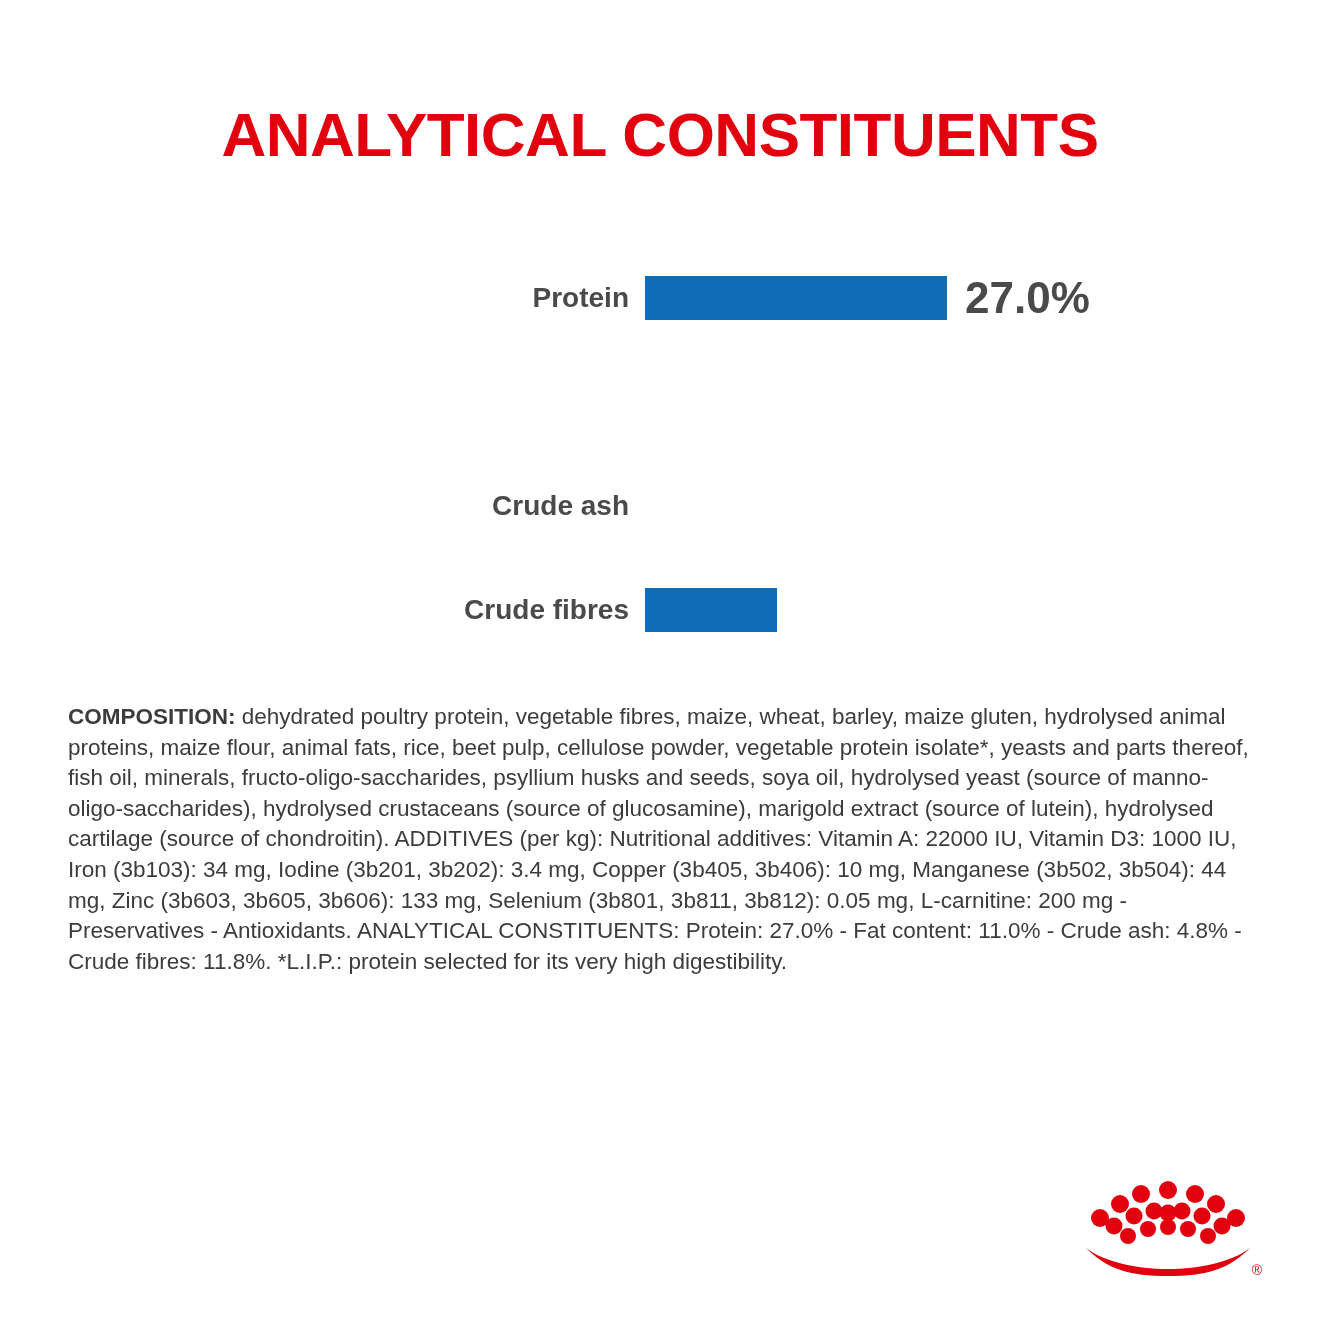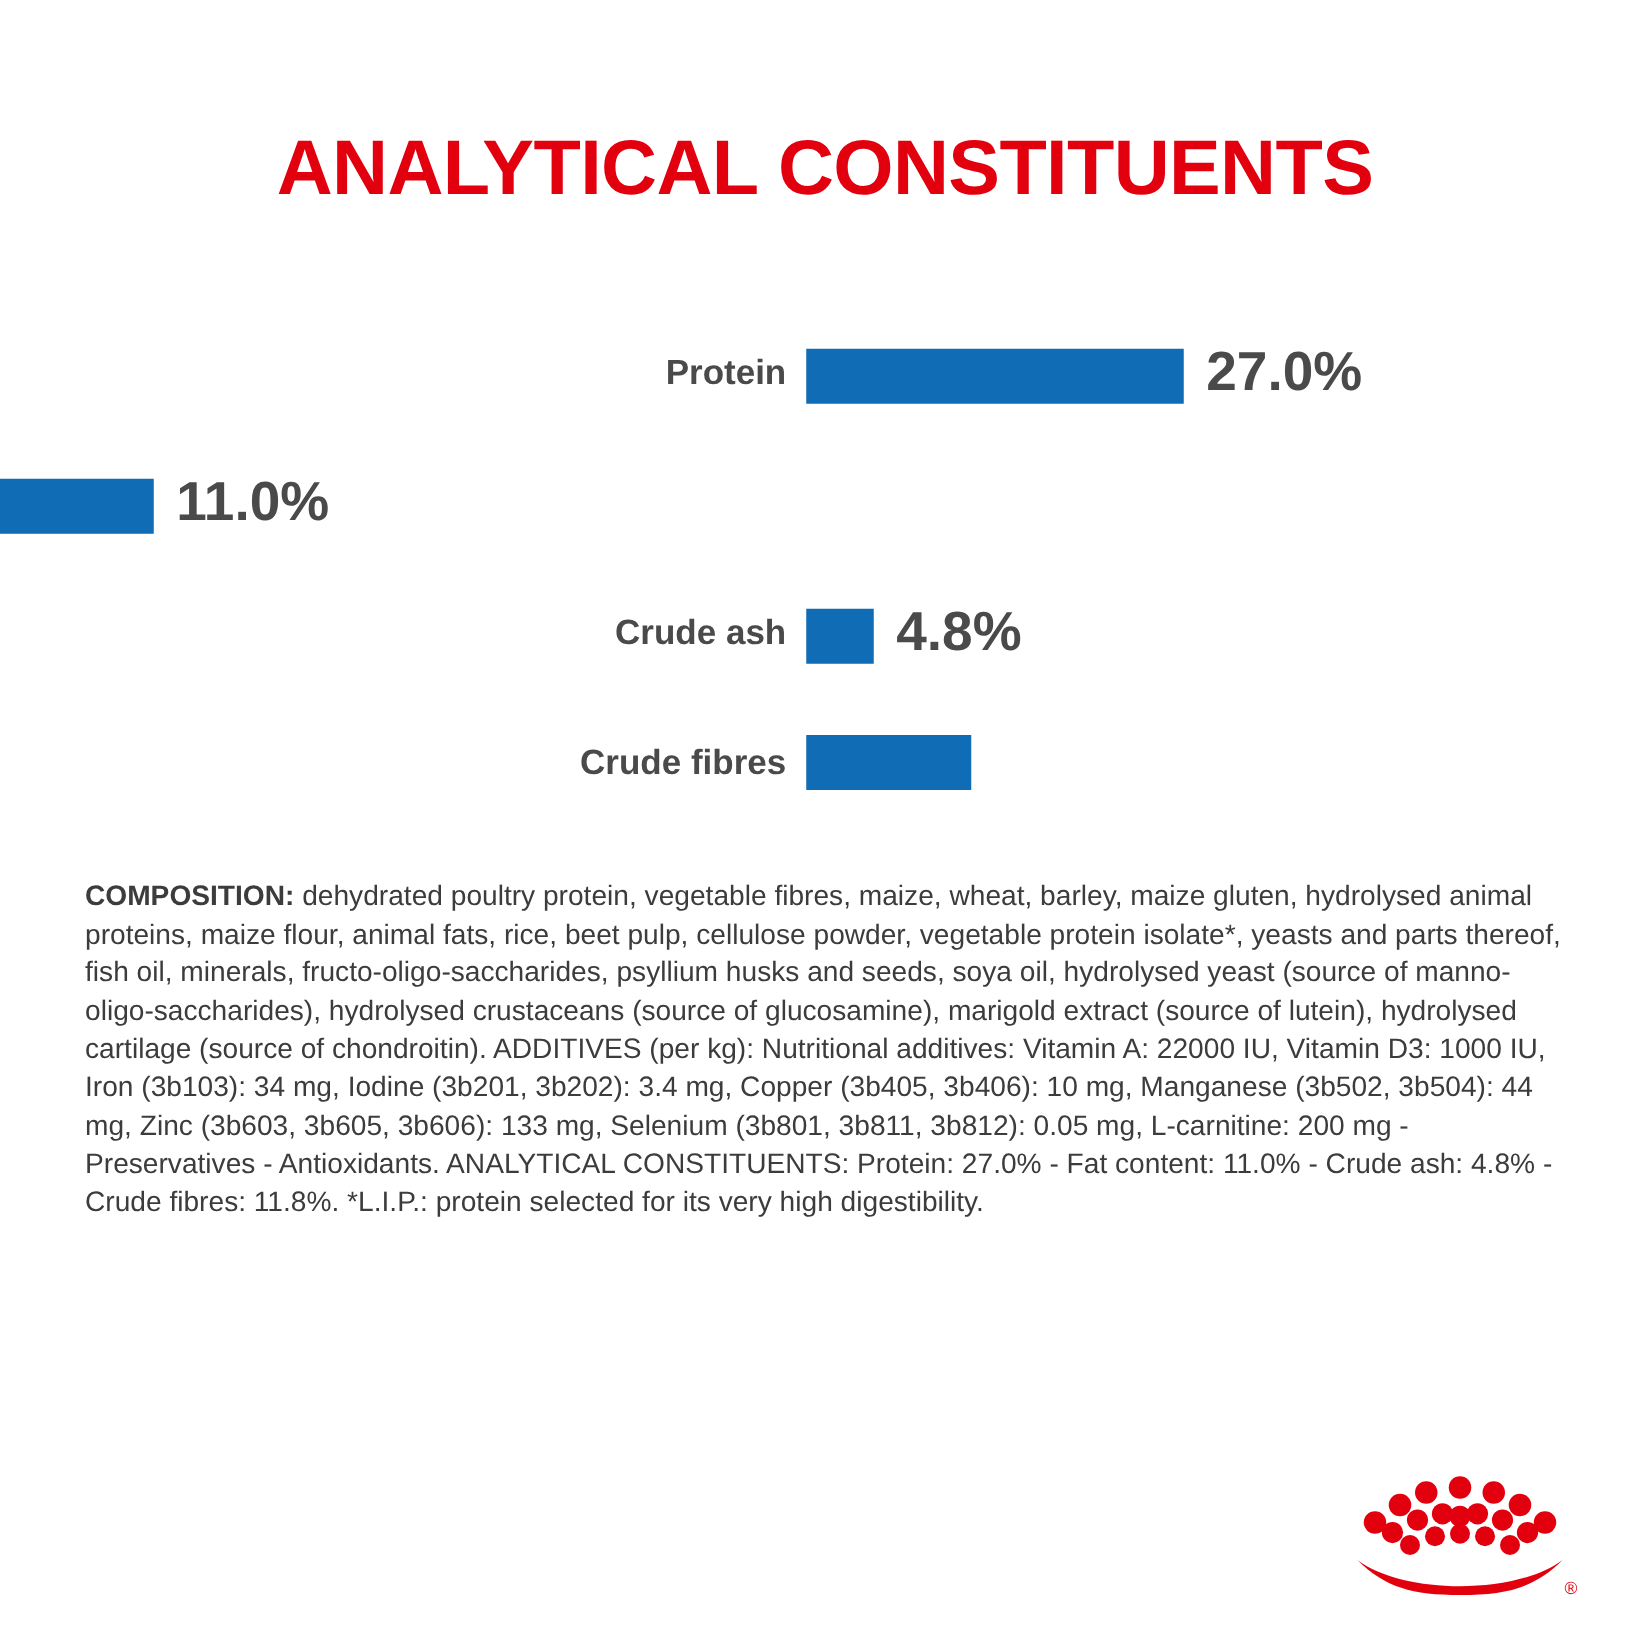--- a/index.html
+++ b/index.html
@@ -54,21 +54,21 @@
     text-align: right;
     padding-right: 16px;
     box-sizing: border-box;
     color: #4a4a4a;
     font-size: 28px;
     font-weight: bold;
     white-space: nowrap;
   }
   .bar-wrap {
     display: flex;
-    align-items: flex-end;
+    align-items: center;
   }
   .bar {
     height: 44px;
     background: #0f6cb5;
   }
   .bar-value {
     color: #4a4a4a;
     font-size: 44px;
     font-weight: bold;
     padding-left: 18px;
@@ -128,32 +128,24 @@
 
     <div class="bar-row">
       <div class="bar-label">Protein</div>
       <div class="bar-wrap">
         <div class="bar" style="width:302px"></div>
         <div class="bar-value">27.0%</div>
       </div>
     </div>
 
     <div class="bar-row">
-      <div class="bar-wrap">
-        <div class="bar" style="width:123px"></div>
-        <div class="bar-value">11.0%</div>
-      </div>
     </div>
 
     <div class="bar-row">
       <div class="bar-label">Crude ash</div>
-      <div class="bar-wrap">
-        <div class="bar" style="width:54px"></div>
-        <div class="bar-value">4.8%</div>
-      </div>
     </div>
 
     <div class="bar-row">
       <div class="bar-label">Crude fibres</div>
       <div class="bar-wrap">
         <div class="bar" style="width:132px"></div>
       </div>
     </div>
 
   </div>

